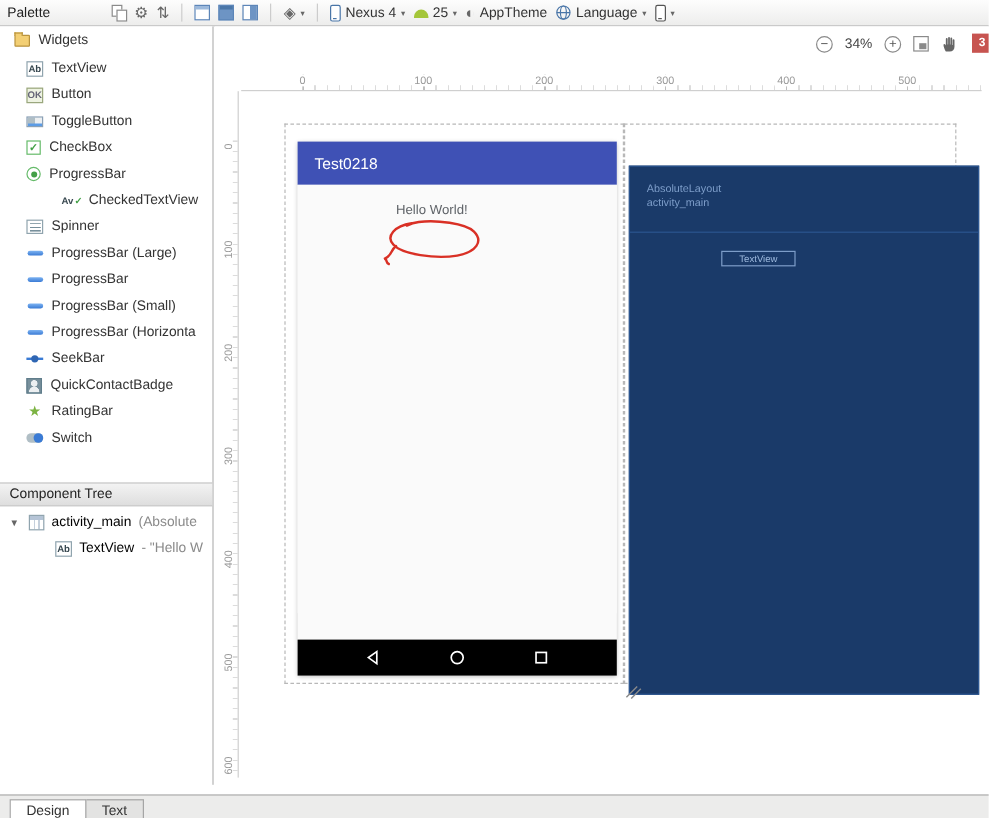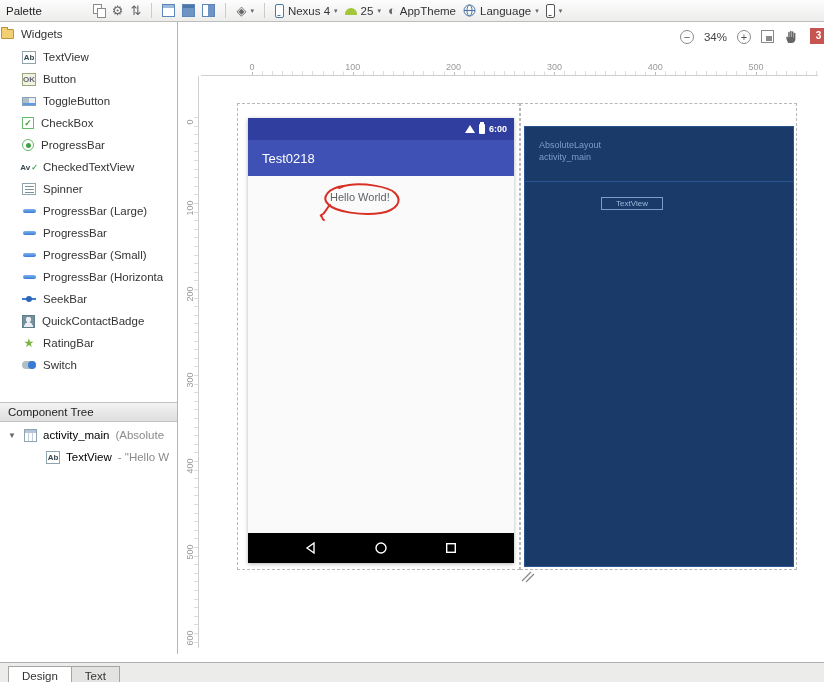--- a/index.html
+++ b/index.html
@@ -25,34 +25,34 @@
   .phone-icon { width:9px; height:14px; border:1px solid #4a76a8; border-radius:2px; position:relative; background:#fff; }
   .phone-icon::after { content:""; position:absolute; bottom:1px; left:50%; transform:translateX(-50%); width:3px; height:1px; background:#4a76a8; }
   .phone-icon-dark { border-color:#555; }
   .phone-icon-dark::after { background:#555; }
   .android-icon { width:12px; height:7px; background:#a4c639; border-radius:6px 6px 0 0; margin-top:2px; }
   .globe { display:block; }
 
   
   .left-panel { position:absolute; top:22px; left:0; width:178px; bottom:28px;
     background:#fff; border-right:1px solid #b5b5b5; overflow:hidden; }
-  .palette-header { height:24px; display:flex; align-items:center; gap:7px; padding-left:1px; }
+  .palette-header { height:24px; display:flex; align-items:center; gap:7px; padding-left:12px; }
   .folder-icon { width:13px; height:10px; background:#f3cf74; border:1px solid #b9933e; border-radius:1px; position:relative; }
   .folder-icon::before { content:""; position:absolute; top:-3px; left:-1px; width:5px; height:2px; background:#f3cf74; border:1px solid #b9933e; border-bottom:none; }
   #palette-list { list-style:none; }
   .pitem { height:22px; display:flex; align-items:center; gap:7px; padding-left:22px; white-space:nowrap; cursor:default; }
   .pi-icon { width:14px; height:14px; flex:none; display:inline-flex; align-items:center; justify-content:center;
     font-size:8px; position:relative; }
   .icon-ab { width:14px; height:13px; border:1px solid #90a4ae; background:#fff; color:#37474f; font-weight:bold; }
   .icon-ok { width:14px; height:13px; border:1px solid #9aa77e; background:#eef3e2; color:#667; font-weight:bold; }
   .icon-toggle { width:14px; height:9px; border:1px solid #8aa0b5; background:linear-gradient(to right,#b0bec5 50%,#eceff1 50%); box-shadow:inset 0 -2px 0 #5c9ce6; }
   .icon-checkbox { width:12px; height:12px; border:1px solid #66bb6a; background:#fff; color:#43a047; font-size:9px; font-weight:bold; }
   .icon-radio { width:12px; height:12px; border:1px solid #66bb6a; border-radius:50%; background:#fff; }
   .icon-radio::after { content:""; width:5px; height:5px; border-radius:50%; background:#43a047; }
-  .icon-av { color:#37474f; font-weight:bold; }
+  .icon-av { color:#37474f; font-weight:bold;margin-left:31px; }
   .icon-av::after { content:"✓"; color:#43a047; font-size:8px; margin-left:1px; }
   .icon-spinner { width:14px; height:12px; border:1px solid #90a4ae;
     background:repeating-linear-gradient(to bottom,#78909c 0 1px,transparent 1px 3px) 2px 2px / 9px 7px no-repeat,#fff; }
   .icon-progress::after { content:""; width:13px; height:4px; border-radius:2px; background:linear-gradient(#7db3f2,#3a7bd5); }
   .icon-seekbar::before { content:""; position:absolute; left:0; right:0; top:6px; height:2px; background:#3a7bd5; }
   .icon-seekbar::after { content:""; width:6px; height:6px; border-radius:50%; background:#2f66b3; z-index:1; }
   .icon-contact { width:13px; height:13px; border:1px solid #607d8b;
     background: radial-gradient(circle at 50% 32%, #eceff1 2.5px, transparent 3px),
                 radial-gradient(circle at 50% 95%, #eceff1 4px, transparent 4.5px), #78909c; }
   .icon-rating { color:#7cb342; font-size:12px; }
@@ -105,21 +105,21 @@
   .status-time { color:#fff; font-size:9px; font-weight:bold; }
   .app-bar { height:36px; background:#3f51b5; color:#fff; font-size:13px; padding:11px 0 0 14px; }
   .phone-content { position:relative; height:357px; background:#fafafa; }
   .hello-text { position:absolute; left:82px; top:15px; font-size:11px; color:#5f6368; }
   .nav-bar { position:absolute; bottom:0; left:0; right:0; height:30px; background:#000;
     display:flex; align-items:center; justify-content:space-evenly; }
 
   .annotation { position:absolute; left:132px; top:153px; z-index:4; }
   .resize-handle { position:absolute; left:341px; top:549px; }
 
-  .blueprint { position:absolute; left:345px; top:104px; width:270px; height:441px;
+  .blueprint { position:absolute; left:345px; top:116px; width:292px; height:441px;
     background:#1a3a69; border:1px solid #2b5590; }
   .bp-head { position:absolute; left:14px; top:12px; font-size:9px; line-height:12px; color:#7d9dc9; }
   .bp-sep { position:absolute; left:0; right:0; top:54px; height:1px; background:#2b5590; }
   .bp-textview { position:absolute; left:76px; top:70px; width:62px; height:13px; border:1px solid #7d9dc9;
     font-size:8px; line-height:11px; text-align:center; color:#9db9dd; }
 
   
   .bottom-bar { position:absolute; left:0; right:0; bottom:0; height:20px; background:#ececeb;
     border-top:1px solid #aeaeae; display:flex; align-items:flex-start; padding:3px 0 0 8px; }
   .tab { height:21px; line-height:19px; padding:0 13px; border:1px solid #a5a5a5; color:#333; cursor:default; }
@@ -287,25 +287,20 @@
       <span class="vr-label" style="top: 299px;">300</span>
       <span class="vr-label" style="top: 385px;">400</span>
       <span class="vr-label" style="top: 471px;">500</span>
       <span class="vr-label" style="top: 557px;">600</span>
     </div>
 
   <div class="guide guide-phone"></div>
   <div class="guide guide-bp"></div>
 
   <div class="design-phone">
-    <div class="status-bar">
-      <span class="wifi-icon"></span>
-      <span class="battery-icon"></span>
-      <span class="status-time">6:00</span>
-    </div>
     <div class="app-bar">
       <span>Test0218</span>
     </div>
     <div class="phone-content">
       <span class="hello-text">Hello World!</span>
     </div>
     <div class="nav-bar">
       <svg width="14" height="14" viewBox="0 0 14 14">
         <polygon points="10,2 3,7 10,12" fill="none" stroke="#fff" stroke-width="1.4"></polygon>
       </svg>

